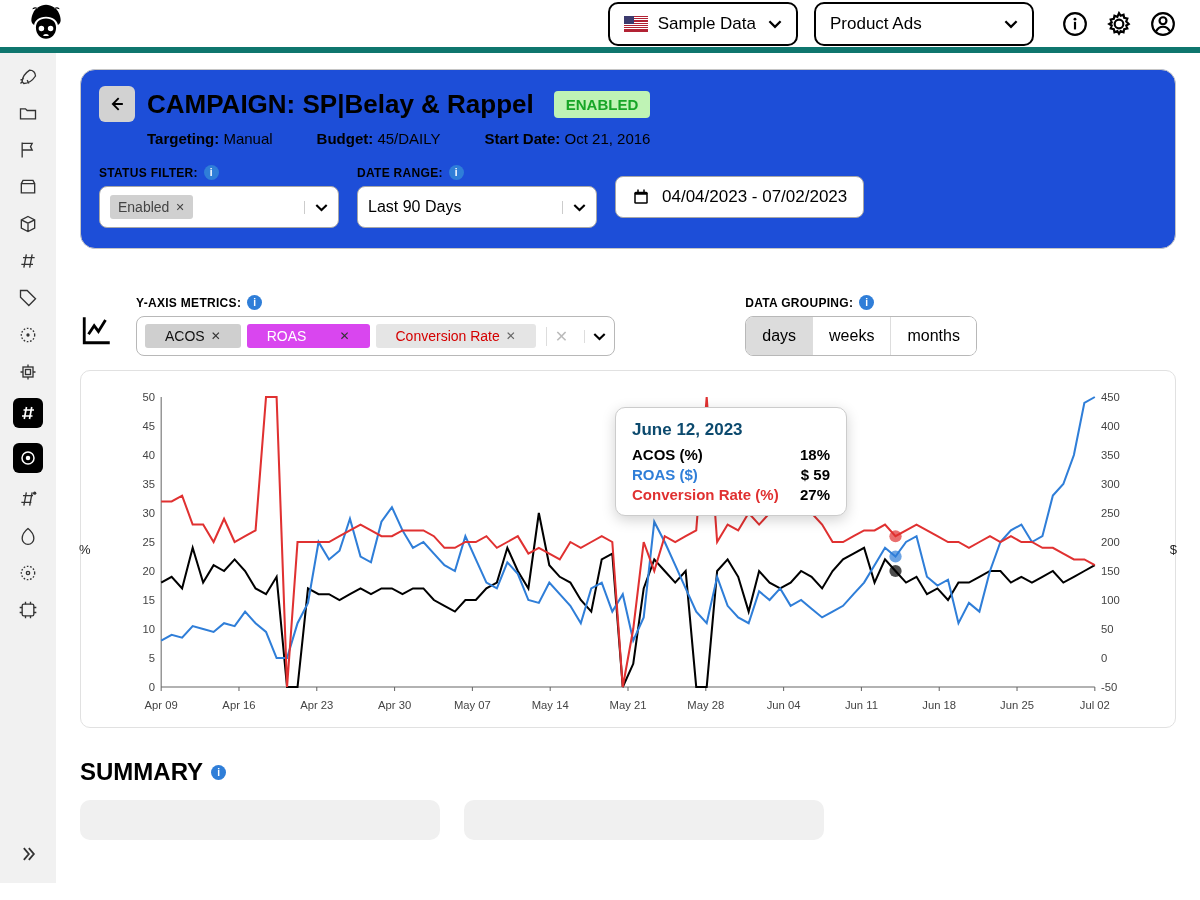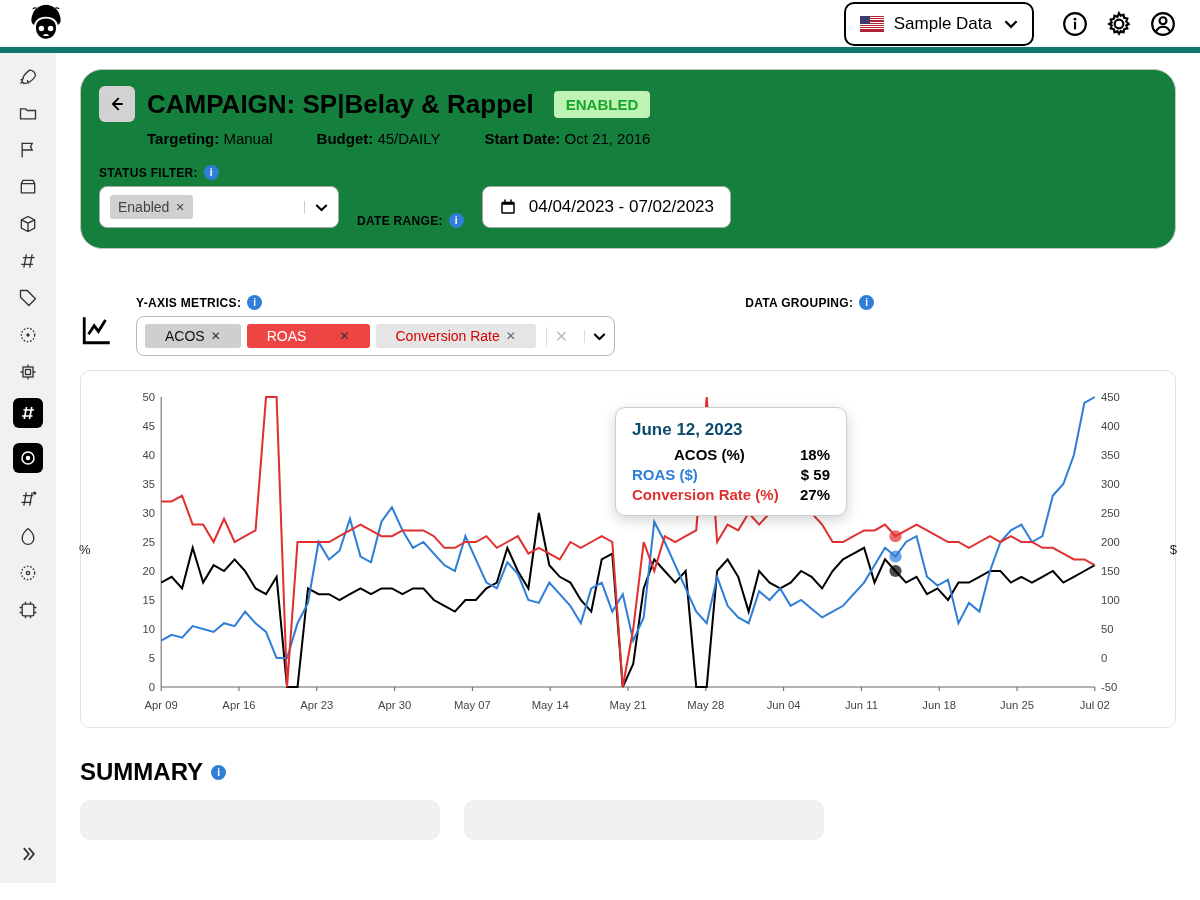--- a/index.html
+++ b/index.html
@@ -15,43 +15,43 @@
 .top-icon { width: 26px; height: 26px; cursor:pointer; display:flex; align-items:center; justify-content:center; }
 .top-icons { display:flex; gap:18px; margin-left:12px; }
 
 .layout { display: flex; height: 830px; }
 .sidebar { width: 56px; background: #f1f1f1; display: flex; flex-direction: column; align-items: center; padding-top: 12px; gap: 15px; position:relative;}
 .sidebar-icon { width: 22px; height: 22px; cursor: pointer; display:flex; align-items:center; justify-content:center; color:#222; }
 .sidebar-icon.active { background:#000; color:#fff; border-radius:6px; width:30px; height:30px; }
 .sidebar-expand { position:absolute; bottom:18px; }
 
 .content { flex:1; padding: 16px 24px 0 24px; overflow:auto; }
-.header-card { background:#15803d; border:1px solid #c5c5c5; border-radius:22px; padding:16px 18px 20px 18px; }
+.header-card { background:#1d4ed8; border:1px solid #c5c5c5; border-radius:15px; padding:16px 18px 20px 18px; }
 .title-row { display:flex; align-items:center; gap:12px; }
 .back-btn { width:36px; height:36px; background:#d2d2d2; border-radius:6px; display:flex; align-items:center; justify-content:center; cursor:pointer; }
 .campaign-title { font-size:26px; font-weight:800; }
 .status-badge { background:#bff3b5; color:#17a527; font-weight:700; padding:5px 12px; border-radius:4px; font-size:15px; margin-left:8px;}
 .meta-row { display:flex; gap:44px; margin-top:8px; margin-left:48px; font-size:15px;}
 .meta-row b { font-weight:700; }
-.filter-row { display:flex; gap:18px; margin-top:18px; align-items:flex-end;}
+.filter-row { display:flex; gap:18px; margin-top:18px; align-items:center;}
 .filter-group { display:flex; flex-direction:column; gap:6px; }
 .filter-label { font-size:12px; font-weight:700; letter-spacing:0.3px; display:flex; align-items:center; gap:6px;}
 .info-dot { width:15px; height:15px; background:#2f7ed8; border-radius:50%; display:inline-flex; align-items:center; justify-content:center; color:#fff; font-size:10px; font-weight:700;}
 .select-box { background:#fff; border:1px solid #a7a7a7; border-radius:8px; height:42px; display:flex; align-items:center; padding:0 10px; min-width:240px; justify-content:space-between; cursor:pointer; font-size:16px;}
 .select-chip { background:#d0d0d0; border-radius:3px; padding:4px 8px; font-size:14px; display:flex; align-items:center; gap:6px; color:#444;}
 .select-dd { border-left:1px solid #ccc; padding-left:10px; margin-left:10px; display:flex; align-items:center;}
 .date-box { background:#fff; border:1px solid #a7a7a7; border-radius:8px; height:42px; display:flex; align-items:center; padding:0 16px; gap:12px; font-size:17px;}
 
 .metrics-row { display:flex; align-items:flex-start; gap:20px; margin-top:46px; }
 .chart-icon { width:36px; height:36px; margin-top:18px;}
 .metrics-col { display:flex; flex-direction:column; gap:6px; }
 .metrics-select { background:#fff; border:1px solid #b8b8b8; border-radius:8px; height:40px; display:flex; align-items:center; padding:0 8px; gap:6px;}
 .metric-chip { border-radius:3px; padding:4px 20px; font-size:14px; display:flex; align-items:center; gap:6px; }
 .metric-chip.acos { background:#cfcfcf; color:#111;}
-.metric-chip.roas { background:#ef4444; color:#fff;gap:33px;}
+.metric-chip.roas { background:#d946ef; color:#fff;gap:33px;}
 .metric-chip.conv { background:#e5e5e5; color:#d40000;}
 .metric-chip.conv span:first-child { color:#d40000;}
 .chip-x { font-size:12px; color:#666; cursor:pointer;}
 .metric-chip.roas .chip-x, .metric-chip.acos .chip-x { color:#333;}
 .metrics-clear { color:#bbb; padding:0 8px; border-left:1px solid #ddd; margin-left:4px;}
 .metrics-dd { border-left:1px solid #ddd; padding-left:8px; margin-left:2px;}
 
 .grouping-col { display:flex; flex-direction:column; gap:6px; margin-left:110px;}
 .grouping-toggle { display:flex; border:1px solid #b8b8b8; border-radius:8px; height:40px; overflow:hidden;}
 .grouping-btn { padding:0 16px; display:flex; align-items:center; font-size:16px; cursor:pointer; border-right:1px solid #ddd; background:#fff;}
@@ -59,21 +59,21 @@
 .grouping-btn.active { background:#dcdcdc;}
 
 .chart-card { border:1px solid #e1e1e1; border-radius:10px; margin-top:14px; padding:16px 6px 10px 6px; position:relative;}
 .chart-area { position:relative; height:330px; margin-left:28px; margin-right:28px;}
 .svg-chart { width:100%; height:100%; }
 .axis-label-left { position:absolute; left:-2px; top:48%; font-size:13px; color:#222;}
 .axis-label-right { position:absolute; right:-2px; top:48%; font-size:13px; color:#222;}
 .tooltip { position:absolute; top:20px; left:500px; background:#fff; border:1px solid #ccc; border-radius:10px; box-shadow:0 4px 14px rgba(0,0,0,0.18); padding:12px 16px; width:232px; font-size:15px;}
 .tooltip-title { font-weight:600; font-size:17px; margin-bottom:6px; color:#0c4a6e;}
 .tooltip-row { display:flex; justify-content:space-between; font-weight:700; margin-top:3px;}
-.tt-acos { color:#000;margin-left:42px;}
+.tt-acos { color:#000;}
 .tt-roas { color:#2f7ed8;}
 .tt-conv { color:#e03131;}
 
 .summary-h { font-size:24px; font-weight:800; margin-top:30px; display:flex; align-items:center; gap:8px;}
 .summary-cards { display:flex; gap:24px; margin-top:14px;}
 .summary-card { flex:0 0 360px; height:40px; background:#f0f0f0; border-radius:10px;}
 
 svg { display:block; }
 .chevron { display:inline-block; }
 </style>
@@ -85,20 +85,26 @@
     <svg viewBox="0 0 48 48">
         <path fill="#000" d="M10 12c2-5 8-9 14-9s12 4 14 9c1 2 2 5 2 8 0 2-1 4-3 5-1-5-5-9-13-9s-12 4-13 9c-2-1-3-3-3-5 0-3 1-6 2-8zM15 7c-2-2-5-2-6 1 2-1 4-1 6-1zm18 0c2 0 4 0 6 1-1-3-4-3-6-1zM24 18c7 0 11 4 11 10 0 7-5 12-11 12S13 35 13 28c0-6 4-10 11-10zm-5 8a3 3 0 100 6 3 3 0 000-6zm10 0a3 3 0 100 6 3 3 0 000-6zm-5 9c-2 0-3 1-3 2h6c0-1-1-2-3-2z"></path>
       </svg>
   </div>
   <div class="topbar-spacer"></div>
   <div class="top-select">
     <span style="display:flex;align-items:center;gap:10px;">
         <span class="flag"></span>
         <span>Sample Data</span>
       </span>
+    <svg class="chevron" width="14" height="14" viewBox="0 0 10 10">
+        <path d="M1 3l4 4 4-4" stroke="#000" stroke-width="1.6" fill="none"></path>
+      </svg>
+  </div>
+  <div class="top-select wide">
+    <span>Product Ads</span>
     <svg class="chevron" width="14" height="14" viewBox="0 0 10 10">
         <path d="M1 3l4 4 4-4" stroke="#000" stroke-width="1.6" fill="none"></path>
       </svg>
   </div>
   <div class="top-icons">
     <div class="top-icon">
         <svg width="26" height="26" viewBox="0 0 24 24">
           <circle cx="12" cy="12" r="10" fill="none" stroke="#000" stroke-width="2"></circle>
           <circle cx="12" cy="7.5" r="1.3" fill="#000"></circle>
           <rect x="11" y="10" width="2" height="7" fill="#000"></rect>
@@ -243,20 +249,28 @@
                   <path d="M1 3l4 4 4-4" stroke="#000" stroke-width="1.6" fill="none"></path>
                 </svg>
               </span>
           </div>
         </div>
         <div class="filter-group">
           <div class="filter-label">
               <span>DATE RANGE:</span>
               <span class="info-dot">i</span>
             </div>
+          <div class="select-box">
+            <span>Last 90 Days</span>
+            <span class="select-dd">
+                <svg width="13" height="13" viewBox="0 0 10 10">
+                  <path d="M1 3l4 4 4-4" stroke="#000" stroke-width="1.6" fill="none"></path>
+                </svg>
+              </span>
+          </div>
         </div>
         <div class="date-box">
           <svg width="18" height="18" viewBox="0 0 24 24">
               <rect x="3" y="5" width="18" height="16" rx="2" fill="#000"></rect>
               <rect x="5" y="9" width="14" height="10" fill="#fff"></rect>
               <rect x="7" y="2" width="2" height="5" fill="#000"></rect>
               <rect x="15" y="2" width="2" height="5" fill="#000"></rect>
             </svg>
           <span>04/04/2023 - 07/02/2023</span>
         </div>
@@ -293,20 +307,25 @@
                 <path d="M1 3l4 4 4-4" stroke="#000" stroke-width="1.6" fill="none"></path>
               </svg>
             </span>
         </div>
       </div>
       <div class="grouping-col">
         <div class="filter-label">
             <span>DATA GROUPING:</span>
             <span class="info-dot">i</span>
           </div>
+        <div class="grouping-toggle">
+          <div class="grouping-btn active">days</div>
+          <div class="grouping-btn">weeks</div>
+          <div class="grouping-btn">months</div>
+        </div>
       </div>
     </div>
 
     <div class="chart-card">
       <div class="axis-label-left">%</div>
       <div class="axis-label-right">$</div>
       <div class="chart-area">
         <svg class="svg-chart" id="chart-svg" viewBox="0 0 1000 330" preserveAspectRatio="none">
             <text x="39" y="304" font-size="11" text-anchor="end" fill="#444">0</text>
             <text x="39" y="275" font-size="11" text-anchor="end" fill="#444">5</text>

